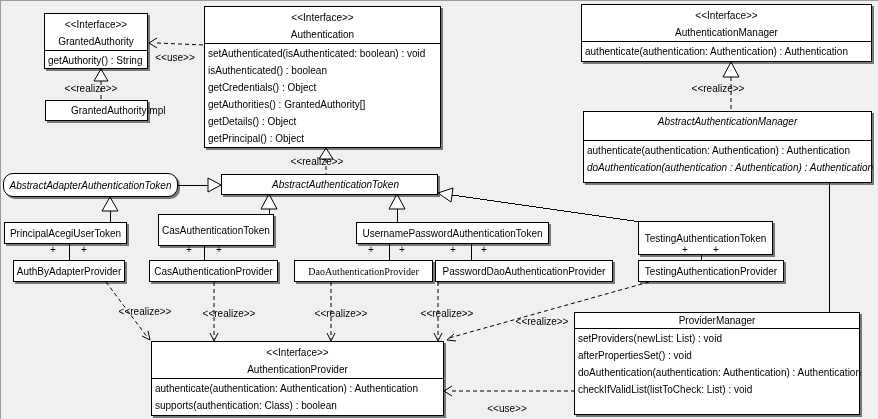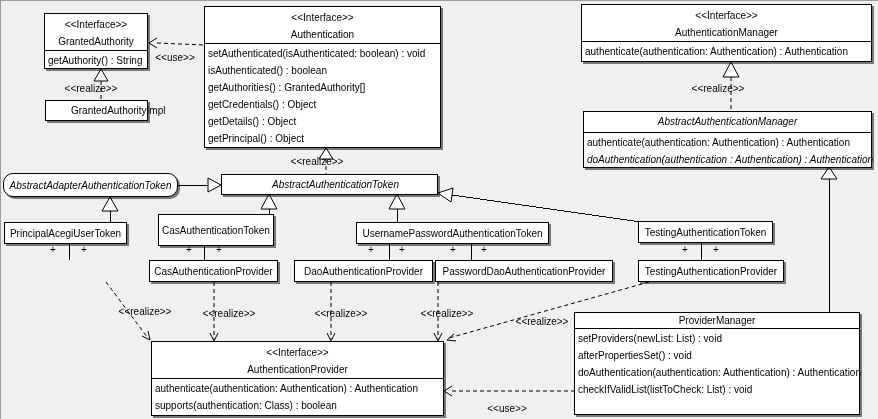--- a/index.html
+++ b/index.html
@@ -95,42 +95,42 @@
   </div>
 
   <div class="box" style="left:203px;top:5px;width:237px;height:142px;">
     <div class="ttl2">
       <div class="stereo">&lt;&lt;Interface&gt;&gt;</div>
       <div class="cname">Authentication</div>
     </div>
     <div class="methods">
       <div class="mrow">setAuthenticated(isAuthenticated: boolean) : void</div>
       <div class="mrow">isAuthenticated() : boolean</div>
+      <div class="mrow">getCredentials() : Object</div>
       <div class="mrow">getAuthorities() : GrantedAuthority[]</div>
-      <div class="mrow">getCredentials() : Object</div>
       <div class="mrow">getDetails() : Object</div>
       <div class="mrow">getPrincipal() : Object</div>
     </div>
   </div>
 
   <div class="box" style="left:580px;top:3px;width:291px;height:58px;">
     <div class="ttl2">
       <div class="stereo">&lt;&lt;Interface&gt;&gt;</div>
       <div class="cname">AuthenticationManager</div>
     </div>
     <div class="methods">
       <div class="mrow">authenticate(authentication: Authentication) : Authentication</div>
     </div>
   </div>
 
   <div class="box nameonly" style="left:44px;top:99px;width:103px;height:21px;padding-left:25px;">
     <div class="cname">GrantedAuthorityImpl</div>
   </div>
 
-  <div class="box abstract" style="left:582px;top:110px;width:289px;height:57px;">
+  <div class="box abstract" style="left:582px;top:110px;width:289px;height:72px;gap:8px;">
     <div class="ttl1 tall cname">AbstractAuthenticationManager</div>
     <div class="methods">
       <div class="mrow">authenticate(authentication: Authentication) : Authentication</div>
       <div class="mrow it">doAuthentication(authentication : Authentication) : Authentication</div>
     </div>
   </div>
 
   <div class="box nameonly abstract" style="left:2px;top:172px;width:175px;height:24px;border-radius:10px;">
     <div class="cname">AbstractAdapterAuthenticationToken</div>
   </div>
@@ -141,28 +141,31 @@
 
   <div class="box nameonly" style="left:3px;top:221px;width:123px;height:22px;">
     <div class="cname">PrincipalAcegiUserToken</div>
   </div>
   <div class="box nameonly" style="left:157px;top:213px;width:116px;height:32px;">
     <div class="cname">CasAuthenticationToken</div>
   </div>
   <div class="box nameonly" style="left:355px;top:221px;width:193px;height:22px;">
     <div class="cname">UsernamePasswordAuthenticationToken</div>
   </div>
-  <div class="box nameonly" style="left:637px;top:220px;width:135px;height:22px;">
+  <div class="box nameonly" style="left:637px;top:220px;width:135px;height:34px;">
     <div class="cname">TestingAuthenticationToken</div>
   </div>
 
+  <div class="box nameonly" style="left:12px;top:259px;width:112px;height:22px;">
+    <div class="cname">AuthByAdapterProvider</div>
+  </div>
   <div class="box nameonly" style="left:148px;top:259px;width:129px;height:22px;">
     <div class="cname">CasAuthenticationProvider</div>
   </div>
-  <div class="box nameonly" style="left:293px;top:259px;width:139px;height:22px;">
+  <div class="box nameonly" style="left:293px;top:259px;width:139px;height:22px;font-family:Liberation Serif, serif;">
     <div class="cname">DaoAuthenticationProvider</div>
   </div>
   <div class="box nameonly" style="left:637px;top:259px;width:146px;height:22px;">
     <div class="cname">TestingAuthenticationProvider</div>
   </div>
   <div class="box nameonly" style="left:434px;top:259px;width:178px;height:22px;">
     <div class="cname">PasswordDaoAuthenticationProvider</div>
   </div>
 
   <div class="box" style="left:150px;top:340px;width:293px;height:75px;">

